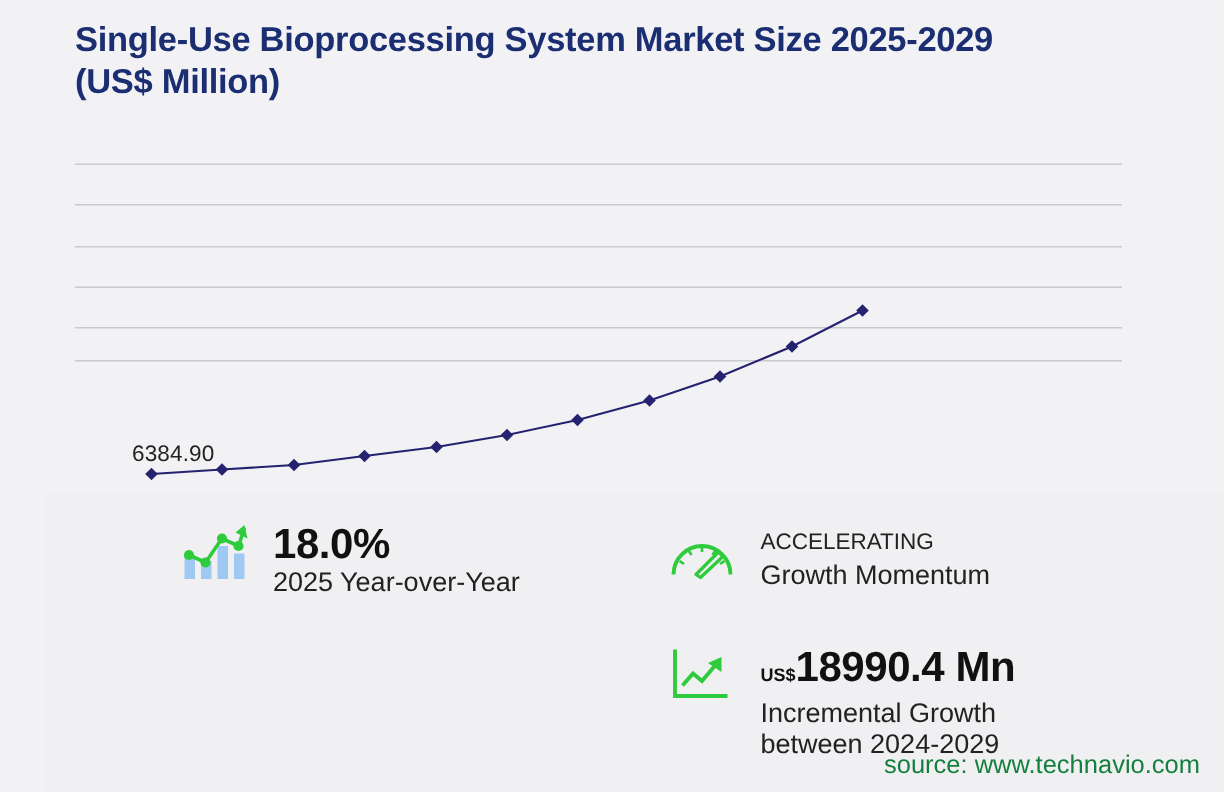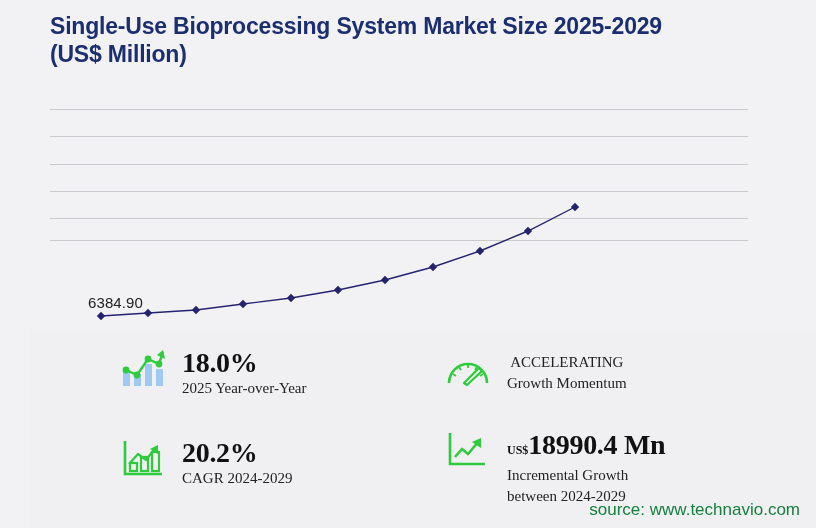--- a/index.html
+++ b/index.html
@@ -110,50 +110,50 @@
   }
   .stat-icon {
     width: 46px;
     height: 42px;
     flex: 0 0 46px;
     margin-right: 16px;
     display: flex;
     align-items: center;
     justify-content: center;
   }
-  .stat-text { padding-top: 1px; font-family: Liberation Serif, serif; }
+  .stat-text { padding-top: 1px; }
   .stat-big {
     font-size: 28px;
     font-weight: bold;
     color: #111;
     line-height: 30px;
     letter-spacing: -0.3px;
     white-space: nowrap;
   }
   .stat-big .unit {
     font-size: 12px;
     font-weight: bold;
     letter-spacing: 0;
   }
   .stat-sub {
-    font-size: 15px;
+    font-size: 18px;
     color: #222;
     line-height: 21px;
     white-space: pre-line;
   }
   .stat-head {
     font-size: 15px;
     color: #222;
     line-height: 22px;
     white-space: pre-line;
   }
 
   #stat-yoy   { left: 90px;  top: 18px; }
   #stat-cagr  { left: 90px;  top: 108px; }
-  #stat-mom   { left: 415px; top: 21px; text-align: center; }
+  #stat-mom   { left: 415px; top: 21px; }
   #stat-incr  { left: 415px; top: 100px; }
 
   
   #source {
     position: absolute;
     right: 16px;
     bottom: 8px;
     font-size: 17px;
     color: #15803d;
   }
@@ -228,36 +228,20 @@
         <circle cx="28" cy="11" r="3.4" fill="#2ecb3c"></circle>
         <circle cx="39" cy="16" r="3.4" fill="#2ecb3c"></circle>
       </svg>
     </div>
     <div class="stat-text">
       <div class="stat-big">18.0%</div>
       <div class="stat-sub">2025 Year-over-Year</div>
     </div>
   </div>
 
-  <div class="stat" id="stat-cagr">
-    <div class="stat-icon">
-      <svg width="42" height="38" viewBox="0 0 42 38">
-        <polyline points="3,2 3,35 40,35" fill="none" stroke="#2ecb3c" stroke-width="2.6"></polyline>
-        <polyline points="7,25 16,15 24,21 34,8" fill="none" stroke="#2ecb3c" stroke-width="2.2"></polyline>
-        <polygon points="36,6 36,15 28,10" fill="#2ecb3c"></polygon>
-        <rect x="8" y="24" width="7" height="8" fill="none" stroke="#2ecb3c" stroke-width="2.2"></rect>
-        <rect x="19" y="18" width="7" height="14" fill="none" stroke="#2ecb3c" stroke-width="2.2"></rect>
-        <rect x="30" y="13" width="7" height="19" fill="none" stroke="#2ecb3c" stroke-width="2.2"></rect>
-      </svg>
-    </div>
-    <div class="stat-text">
-      <div class="stat-big">20.2%</div>
-      <div class="stat-sub">CAGR 2024-2029</div>
-    </div>
-  </div>
 
   <div class="stat" id="stat-mom">
     <div class="stat-icon">
       <svg width="46" height="38" viewBox="0 0 46 38">
         <path d="M4 31 A19 19 0 0 1 42 31" fill="none" stroke="#2ecb3c" stroke-width="2.6"></path>
         <line x1="23" y1="12" x2="23" y2="16" stroke="#2ecb3c" stroke-width="1.8"></line>
         <line x1="14" y1="15" x2="16" y2="18" stroke="#2ecb3c" stroke-width="1.8"></line>
         <line x1="32" y1="15" x2="30" y2="18" stroke="#2ecb3c" stroke-width="1.8"></line>
         <line x1="8" y1="22" x2="11" y2="24" stroke="#2ecb3c" stroke-width="1.8"></line>
         <line x1="38" y1="22" x2="35" y2="24" stroke="#2ecb3c" stroke-width="1.8"></line>

